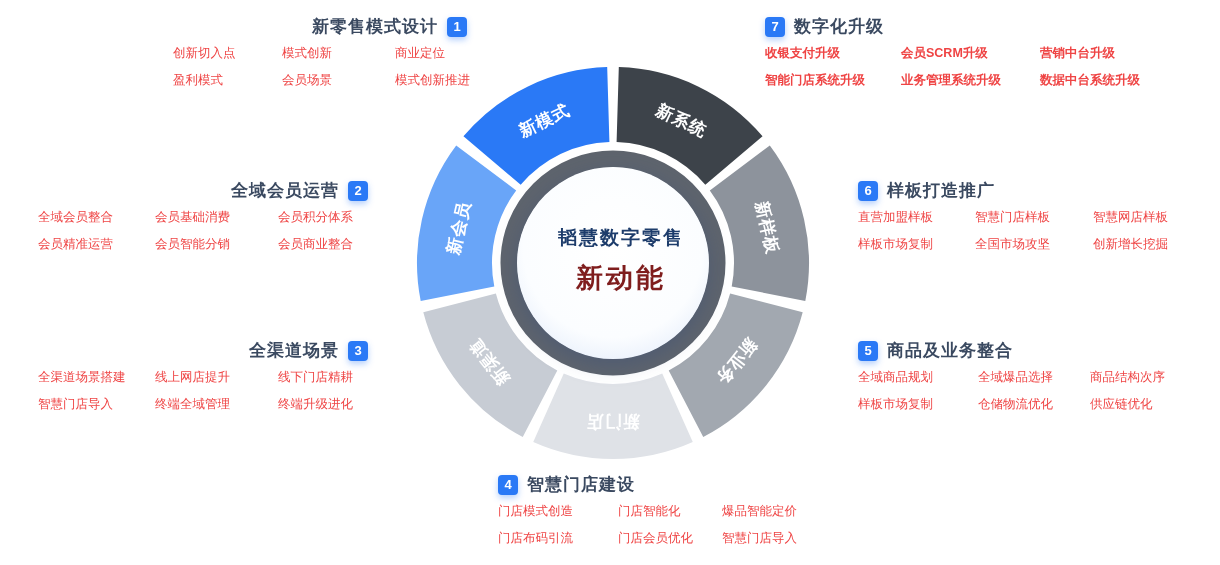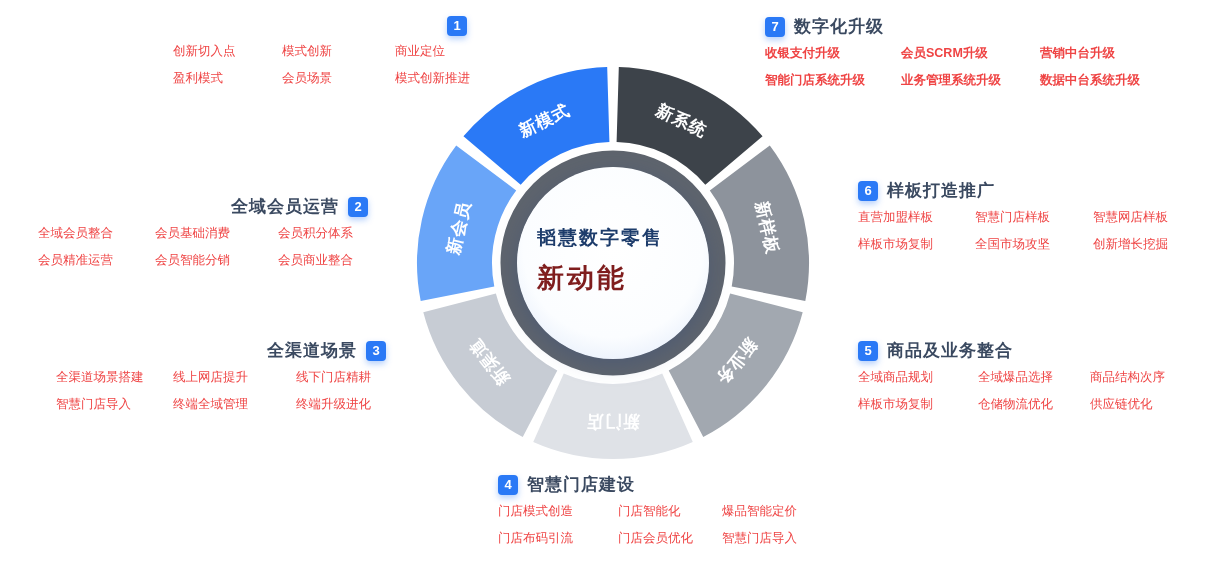--- a/index.html
+++ b/index.html
@@ -3,22 +3,22 @@
 <meta charset="utf-8">
 <style>
   html,body{margin:0;padding:0;background:#fff;}
   .canvas{
     position:relative;width:1220px;height:565px;background:#ffffff;overflow:hidden;
     font-family:"Liberation Sans",sans-serif;
   }
   
   .wheel-svg{position:absolute;left:393px;top:43px;width:440px;height:440px;}
   .center-label{
-    position:absolute;left:600px;top:263px;transform:translate(-50%,-54%);
-    pointer-events:none;
+    position:absolute;left:621px;top:263px;transform:translate(-50%,-54%);
+    text-align:center;pointer-events:none;
   }
   .center-line1{font-size:19px;font-weight:bold;color:#1d3c6b;letter-spacing:2px;white-space:nowrap;}
   .center-line2{font-size:27px;font-weight:bold;color:#7f1d1d;letter-spacing:3px;margin-top:9px;white-space:nowrap;}
   
   .group{position:absolute;}
   .group-title{
     display:flex;align-items:center;gap:9px;
     font-size:17px;font-weight:bold;color:#3a4960;letter-spacing:1px;line-height:22px;
     white-space:nowrap;
   }
@@ -32,25 +32,25 @@
   .items{
     display:grid;column-gap:0;row-gap:13px;margin-top:8px;
     font-size:12.5px;color:#ef4444;line-height:14px;
   }
   .item{white-space:nowrap;}
   
   .g1{left:173px;top:16px;width:294px;}
   .g1 .items{grid-template-columns:109px 113px auto;}
   .g7{left:765px;top:16px;}
   .g7 .items{grid-template-columns:136px 139px auto;font-weight:bold;}
-  .g2{left:38px;top:196px;width:330px;}
+  .g2{left:38px;top:180px;width:330px;}
   .g2 .items{grid-template-columns:117px 123px auto;}
   .g6{left:858px;top:180px;}
   .g6 .items{grid-template-columns:117px 118px auto;}
-  .g3{left:56px;top:340px;width:330px;}
+  .g3{left:38px;top:340px;width:330px;}
   .g3 .items{grid-template-columns:117px 123px auto;}
   .g5{left:858px;top:340px;}
   .g5 .items{grid-template-columns:120px 112px auto;}
   .g4{left:498px;top:474px;}
   .g4 .items{grid-template-columns:120px 104px auto;}
 </style>
 </head>
 <body>
 
 <div class="canvas">
@@ -85,20 +85,21 @@
       </g>
   </svg>
 
   <div class="center-label">
     <div class="center-line1">韬慧数字零售</div>
     <div class="center-line2">新动能</div>
   </div>
 
   <section class="group g1">
     <div class="group-title align-right">
+      <span>新零售模式设计</span>
       <span class="badge">1</span>
     </div>
     <div class="items">
       <span class="item">创新切入点</span>
       <span class="item">模式创新</span>
       <span class="item">商业定位</span>
       <span class="item">盈利模式</span>
       <span class="item">会员场景</span>
       <span class="item">模式创新推进</span>
     </div>

